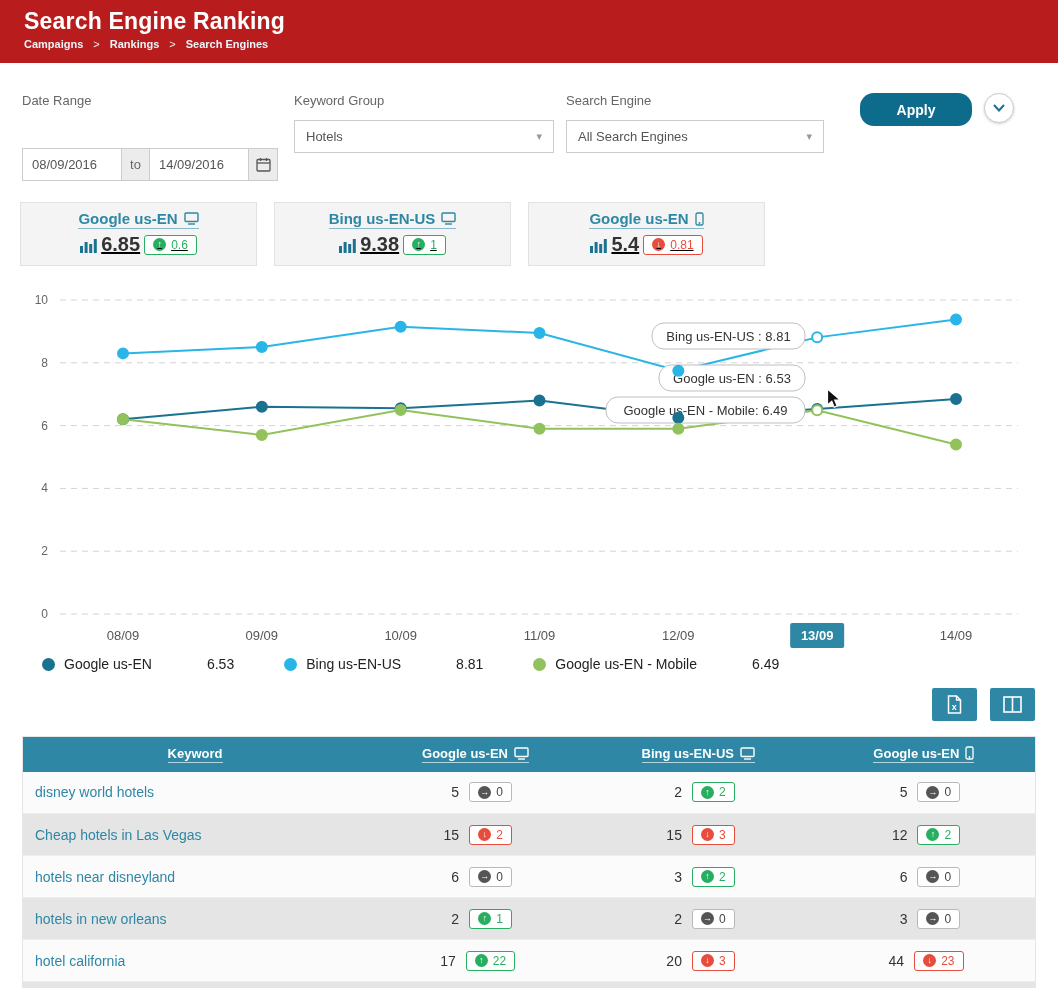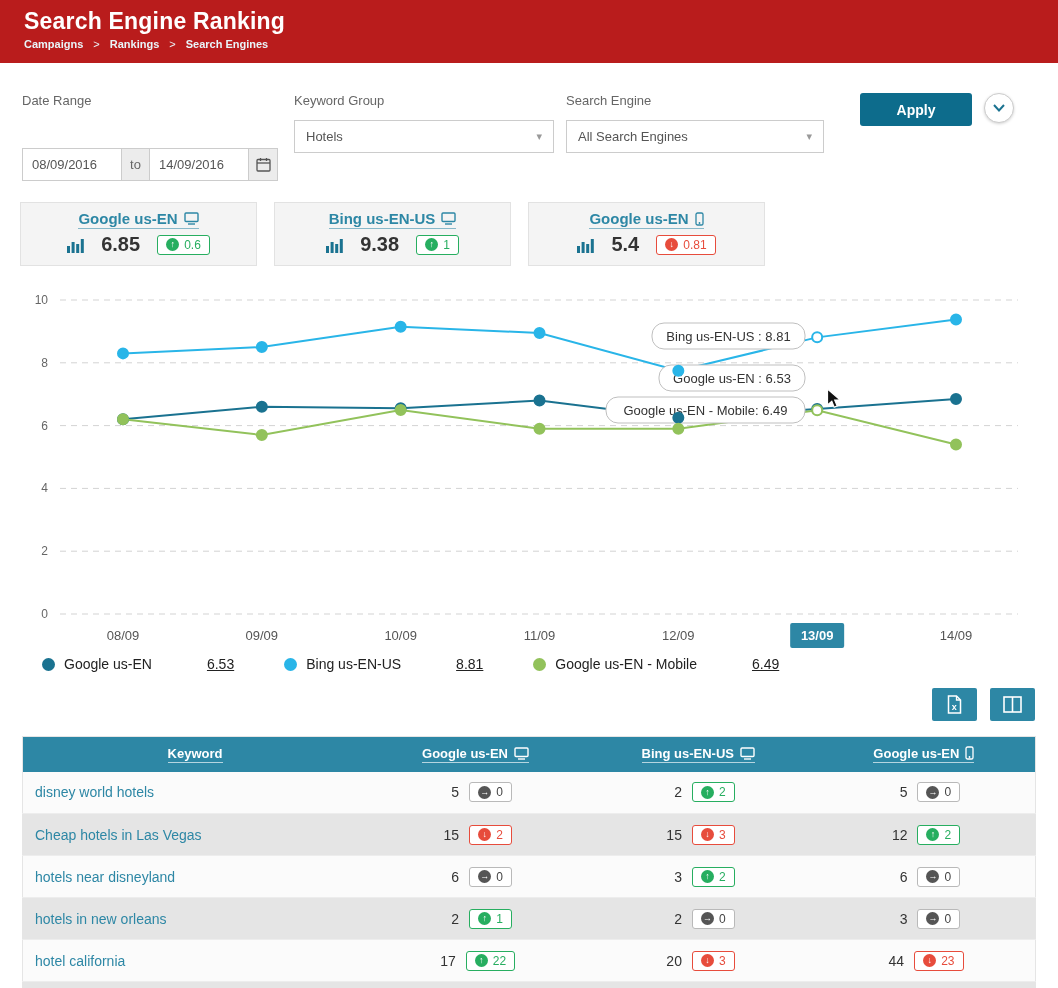--- a/index.html
+++ b/index.html
@@ -20,32 +20,32 @@
   .ctrl { height:33px; border:1px solid #ccc; background:#fff; font-size:13px; color:#555;
           display:flex; align-items:center; }
   .date-wrap { display:flex;margin-top:40px; }
   .date-input { width:99px; padding:0 9px; border:1px solid #ccc; border-right:none; height:33px;
                 font-size:13px; color:#555; font-family:inherit; }
   .to-box { width:28px; justify-content:center; background:#ececec; border-right:none; color:#666; }
   .cal-btn { width:30px; justify-content:center; background:#ececec; cursor:pointer; }
   .select { justify-content:space-between; padding:0 11px; cursor:pointer; }
   .caret { color:#999; font-size:11px; }
   .apply-btn { margin-left:36px; width:112px; height:33px; background:#0d6c8c; border:none; color:#fff;
-               font-size:14px; font-weight:700; border-radius:3px; cursor:pointer; font-family:inherit; }
+               font-size:14px; font-weight:700; border-radius:14px; cursor:pointer; font-family:inherit; }
   .chev-btn { margin-left:12px; margin-bottom:1px; width:30px; height:30px; border-radius:50%; background:#fff;
               border:1px solid #ccc; box-shadow:0 1px 3px rgba(0,0,0,.18); display:flex; align-items:center;
               justify-content:center; cursor:pointer; }
 
   
   .cards { display:flex; gap:17px; padding:21px 20px 0 20px; }
   .card  { width:237px; height:64px; background:#f4f4f4; border:1px solid #e2e2e2; text-align:center; padding-top:7px; }
   .card-title { color:#2d87a5; font-size:15px; font-weight:700; display:flex; justify-content:center;
                 align-items:center; gap:6px; }
   .card-title .ttl { display:inline-flex; align-items:center; gap:6px; border-bottom:1px solid rgba(45,135,165,.55); padding-bottom:1px; }
-  .card-value-row { display:flex; justify-content:center; align-items:center; gap:17px; margin-top:4px; }
+  .card-value-row { display:flex; justify-content:center; align-items:center; gap:4px; margin-top:4px;text-decoration:underline; }
   .card-value { font-size:20px; font-weight:700; color:#333; }
 
   
   .badge { display:inline-flex; align-items:center; gap:5px; border:1px solid; border-radius:3px;
            padding:2px 8px; font-size:12px; background:#fff; line-height:14px; }
   .b-ic  { width:13px; height:13px; border-radius:50%; color:#fff; font-size:9px; line-height:13px;
            text-align:center; display:inline-block; flex:none; }
   .b-green   { border-color:#27ae60; color:#27ae60; }  .b-green .b-ic   { background:#27ae60; }
   .b-red     { border-color:#e74c3c; color:#e74c3c; }  .b-red .b-ic     { background:#e74c3c; }
   .b-neutral { border-color:#b9b9b9; color:#444;    }  .b-neutral .b-ic { background:#555; }
@@ -55,21 +55,21 @@
   .tick { font-size:12px; fill:#666; }
   .xlbl { font-size:13px; fill:#555; }
   .xlbl.hl { fill:#fff; font-weight:700; }
   .tip-text { font-size:13px; fill:#333; }
 
   
   .legend { display:flex; padding:4px 0 0 42px; align-items:center; }
   .legend-item { display:flex; align-items:center; cursor:pointer; margin-right:50px; }
   .legend-dot  { width:13px; height:13px; border-radius:50%; margin-right:9px; flex:none; }
   .legend-name { font-size:14px; color:#222; }
-  .legend-val  { font-size:14px; color:#222; margin-left:55px;text-decoration:underline; }
+  .legend-val  { font-size:14px; color:#222; margin-left:55px; }
 
   
   .export-row { display:flex; justify-content:flex-end; gap:13px; padding:16px 23px 0 0; }
   .tool-btn { width:45px; height:33px; background:#2d87a5; border:none; border-radius:2px;
               display:flex; align-items:center; justify-content:center; cursor:pointer; }
 
   
   .rank-table { width:1014px; margin:15px 22px 0 22px; border-collapse:collapse; border:1px solid #e5e5e5; }
   .rank-table th { background:#2d87a5; color:#fff; font-size:13px; font-weight:700; height:35px;
                    text-align:center; cursor:pointer; }

